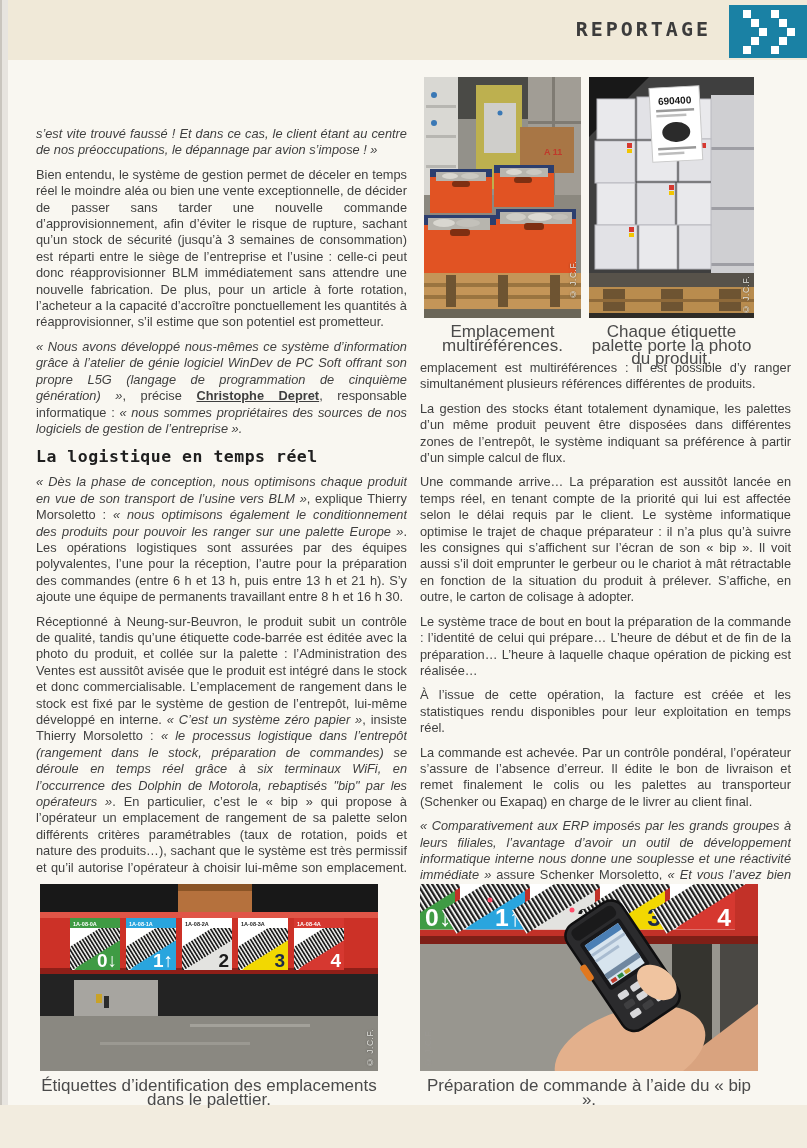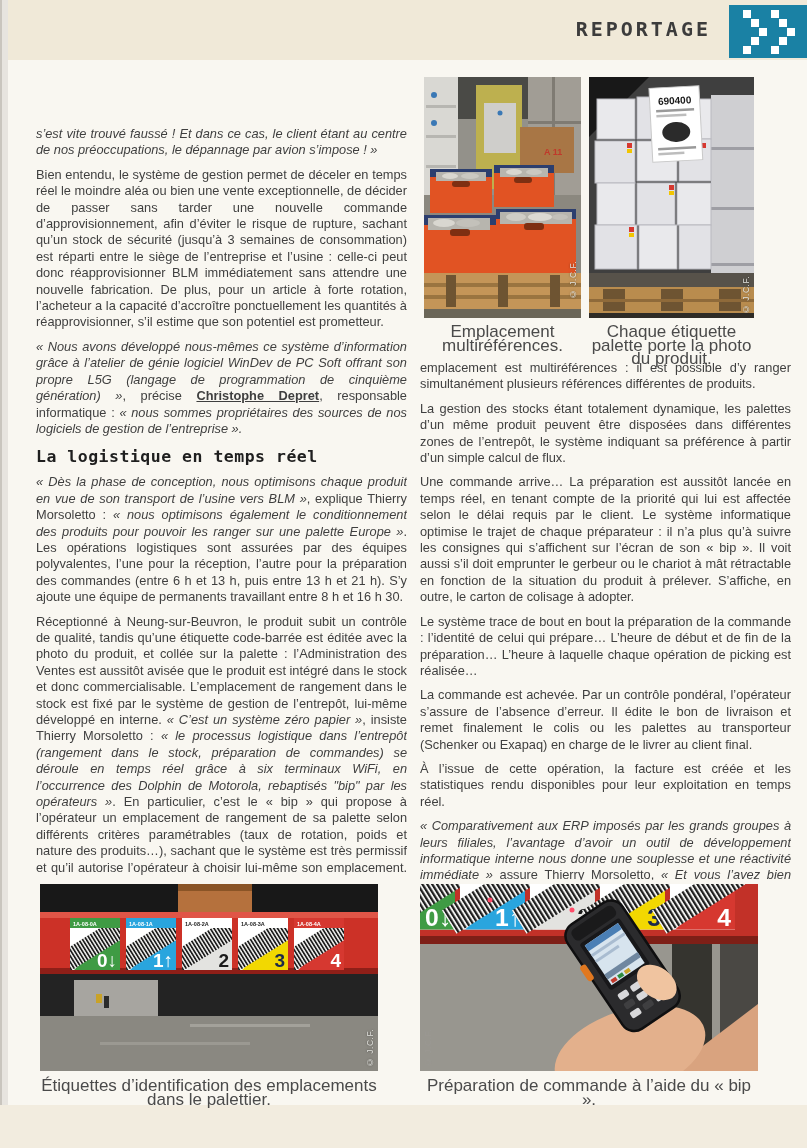--- a/index.html
+++ b/index.html
@@ -229,23 +229,23 @@
 </div>
 
 <div class="caption" id="cap-topleft">Emplacement multiréférences.</div>
 <div class="caption" id="cap-topright">Chaque étiquette palette porte la photo du produit.</div>
 
 <div class="col-right">
   <p class="body"><span>emplacement est multiréférences : il est possible d’y ranger simultanément plusieurs références différentes de produits.</span></p>
   <p class="body"><span>La gestion des stocks étant totalement dynamique, les palettes d’un même produit peuvent être disposées dans différentes zones de l’entrepôt, le système indiquant sa préférence à partir d’un simple calcul de flux.</span></p>
   <p class="body"><span>Une commande arrive… La préparation est aussitôt lancée en temps réel, en tenant compte de la priorité qui lui est affectée selon le délai requis par le client. Le système informatique optimise le trajet de chaque préparateur : il n’a plus qu’à suivre les consignes qui s’affichent sur l’écran de son « bip ». Il voit aussi s’il doit emprunter le gerbeur ou le chariot à mât rétractable en fonction de la situation du produit à prélever. S’affiche, en outre, le carton de colisage à adopter.</span></p>
   <p class="body"><span>Le système trace de bout en bout la préparation de la commande : l’identité de celui qui prépare… L’heure de début et de fin de la préparation… L’heure à laquelle chaque opération de picking est réalisée…</span></p>
+  <p class="body"><span>À l’issue de cette opération, la facture est créée et les statistiques rendu disponibles pour leur exploitation en temps réel.</span></p>
   <p class="body"><span>La commande est achevée. Par un contrôle pondéral, l’opérateur s’assure de l’absence d’erreur. Il édite le bon de livraison et remet finalement le colis ou les palettes au transporteur (Schenker ou Exapaq) en charge de le livrer au client final.</span></p>
-  <p class="body"><span>À l’issue de cette opération, la facture est créée et les statistiques rendu disponibles pour leur exploitation en temps réel.</span></p>
-  <p class="body"><span><span class="i">« Comparativement aux ERP imposés par les grands groupes à leurs filiales, l’avantage d’avoir un outil de développement informatique interne nous donne une souplesse et une réactivité immédiate »</span><span> assure Thierry Morsoletto, </span><span class="i">« Et vous l’avez bien compris, la réactivité, c’est notre force ! »</span></span></p>
+  <p class="body"><span><span class="i">« Comparativement aux ERP imposés par les grands groupes à leurs filiales, l’avantage d’avoir un outil de développement informatique interne nous donne une souplesse et une réactivité immédiate »</span><span> assure Schenker Morsoletto, </span><span class="i">« Et vous l’avez bien compris, la réactivité, c’est notre force ! »</span></span></p>
 
 </div>
 
 <div class="photo" id="photo-botleft">
   <svg width="338" height="187" viewBox="0 0 338 187">
     <defs>
       <pattern id="bars" width="3.2" height="12" patternUnits="userSpaceOnUse">
         <rect width="3.2" height="12" fill="#f2f2f0"></rect>
           <rect width="1.7" height="12" fill="#1d1d1d"></rect>
       </pattern>

